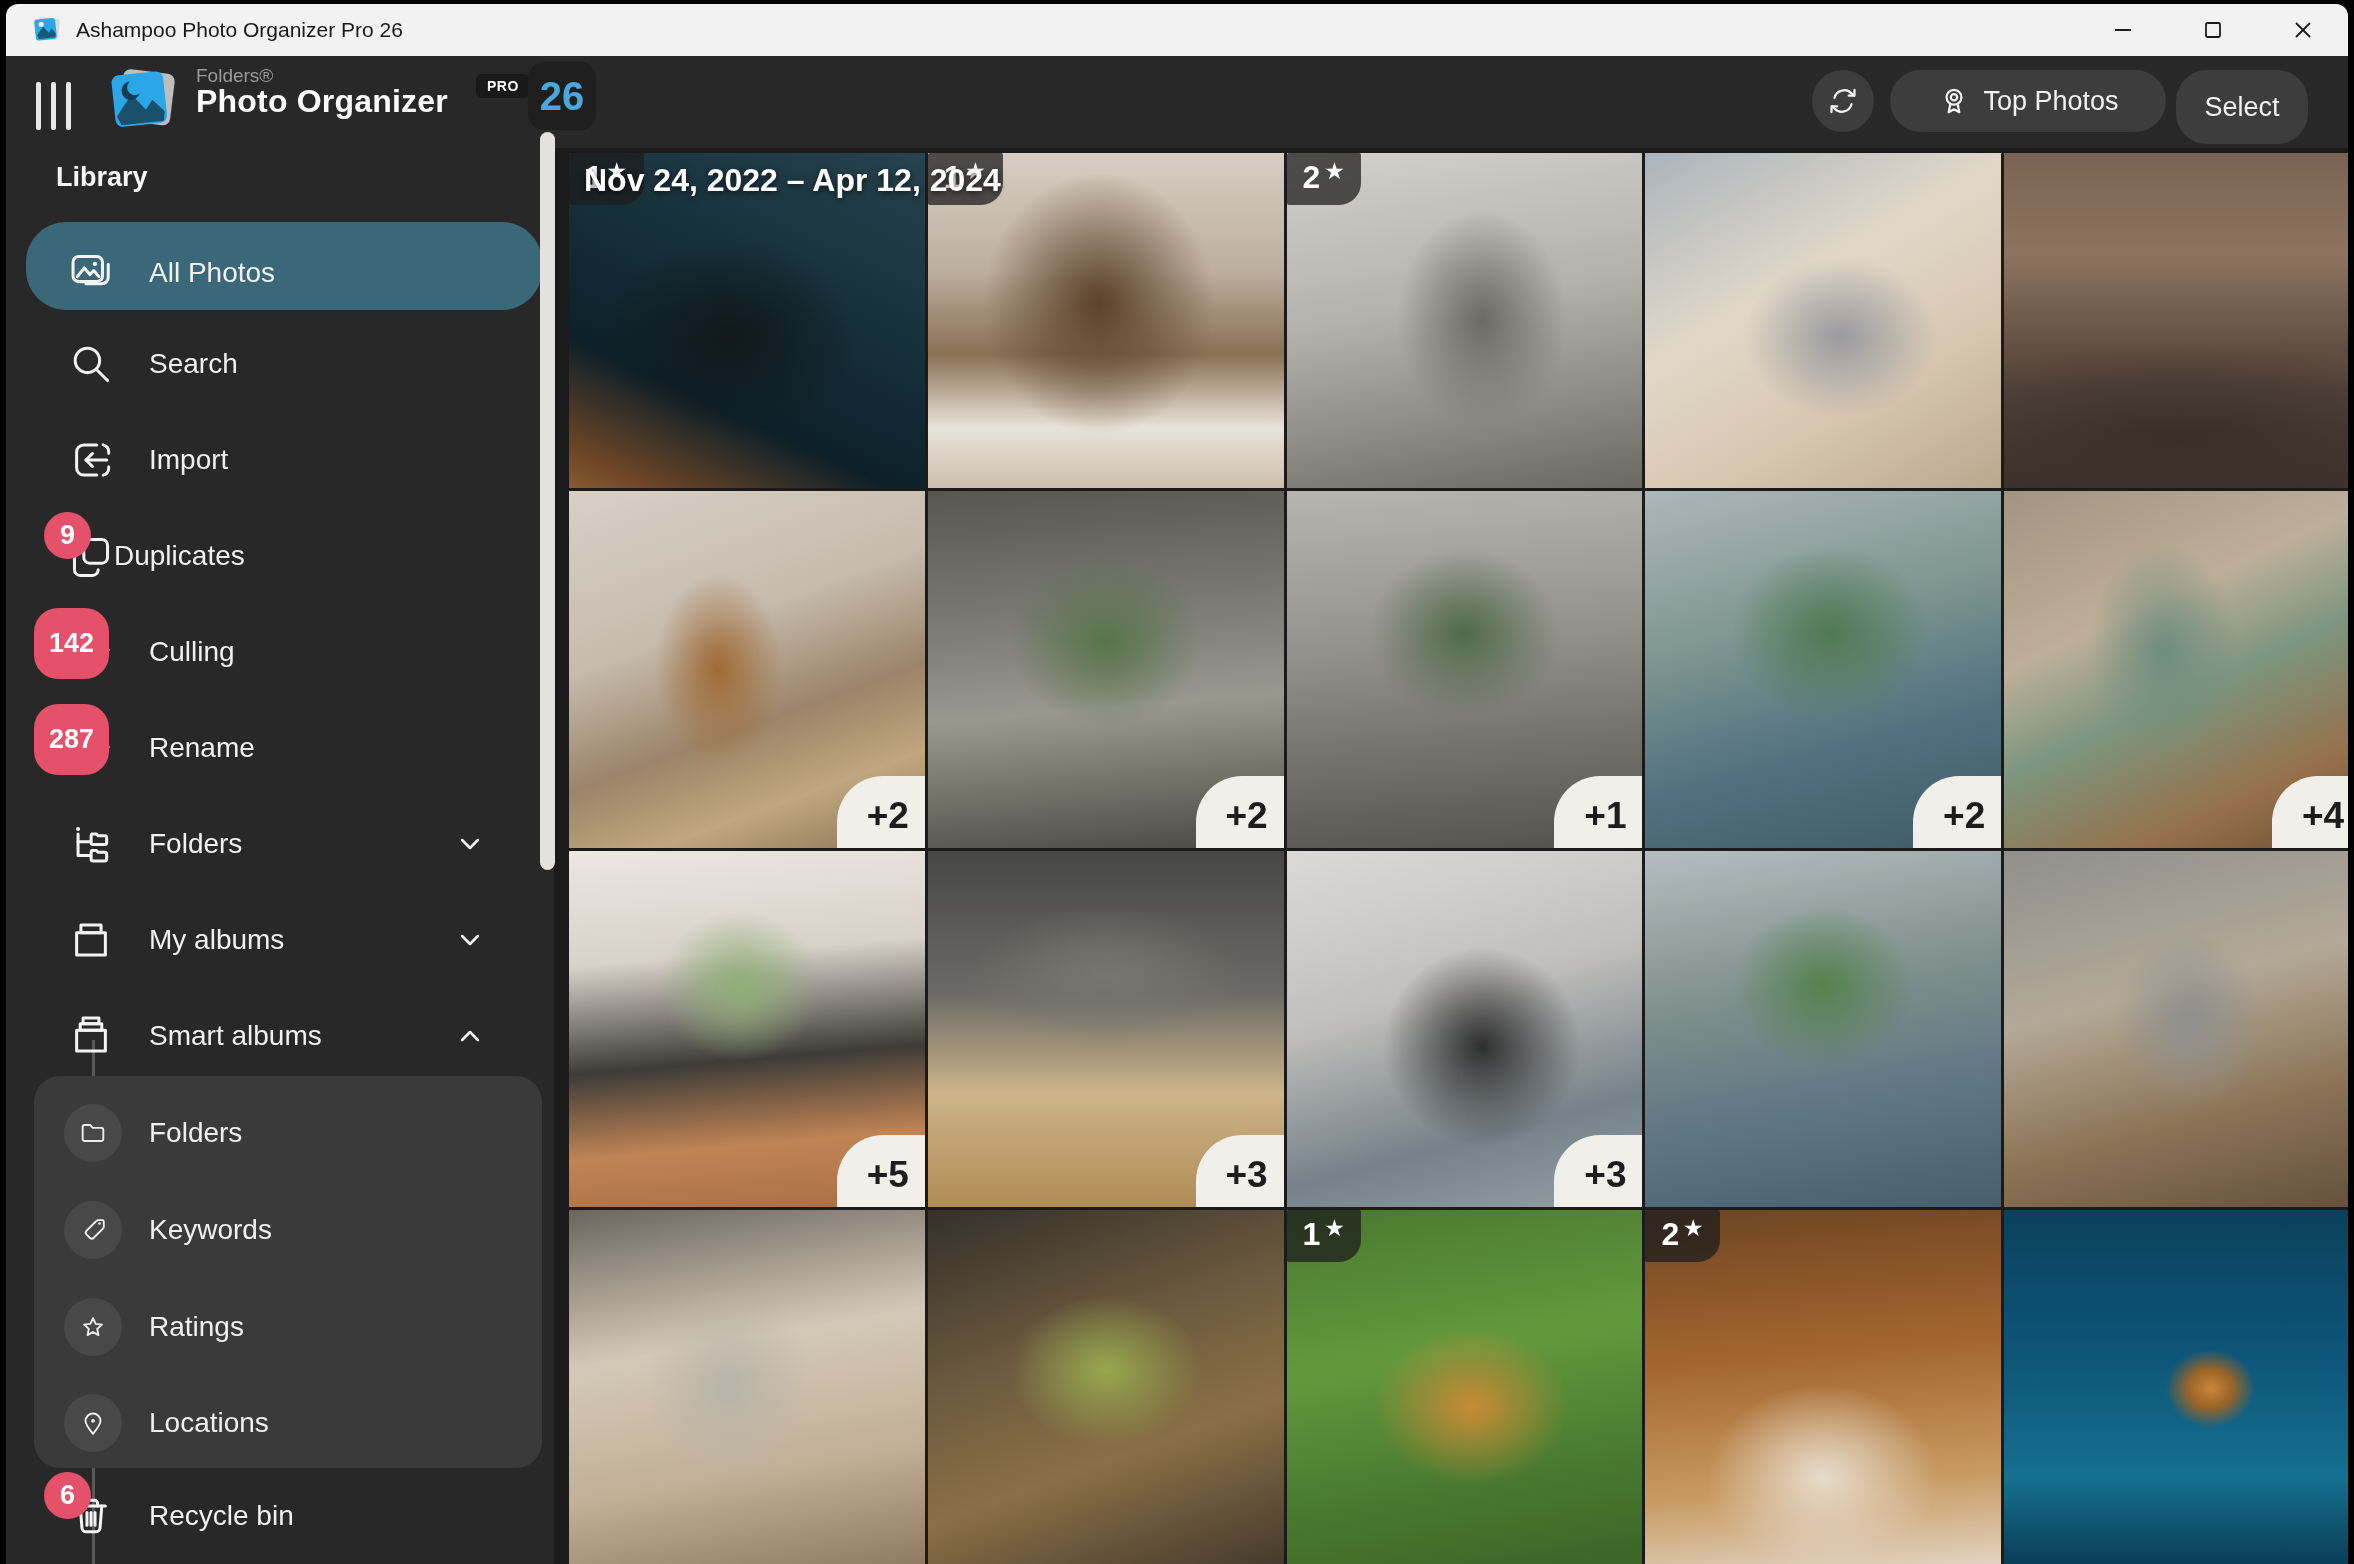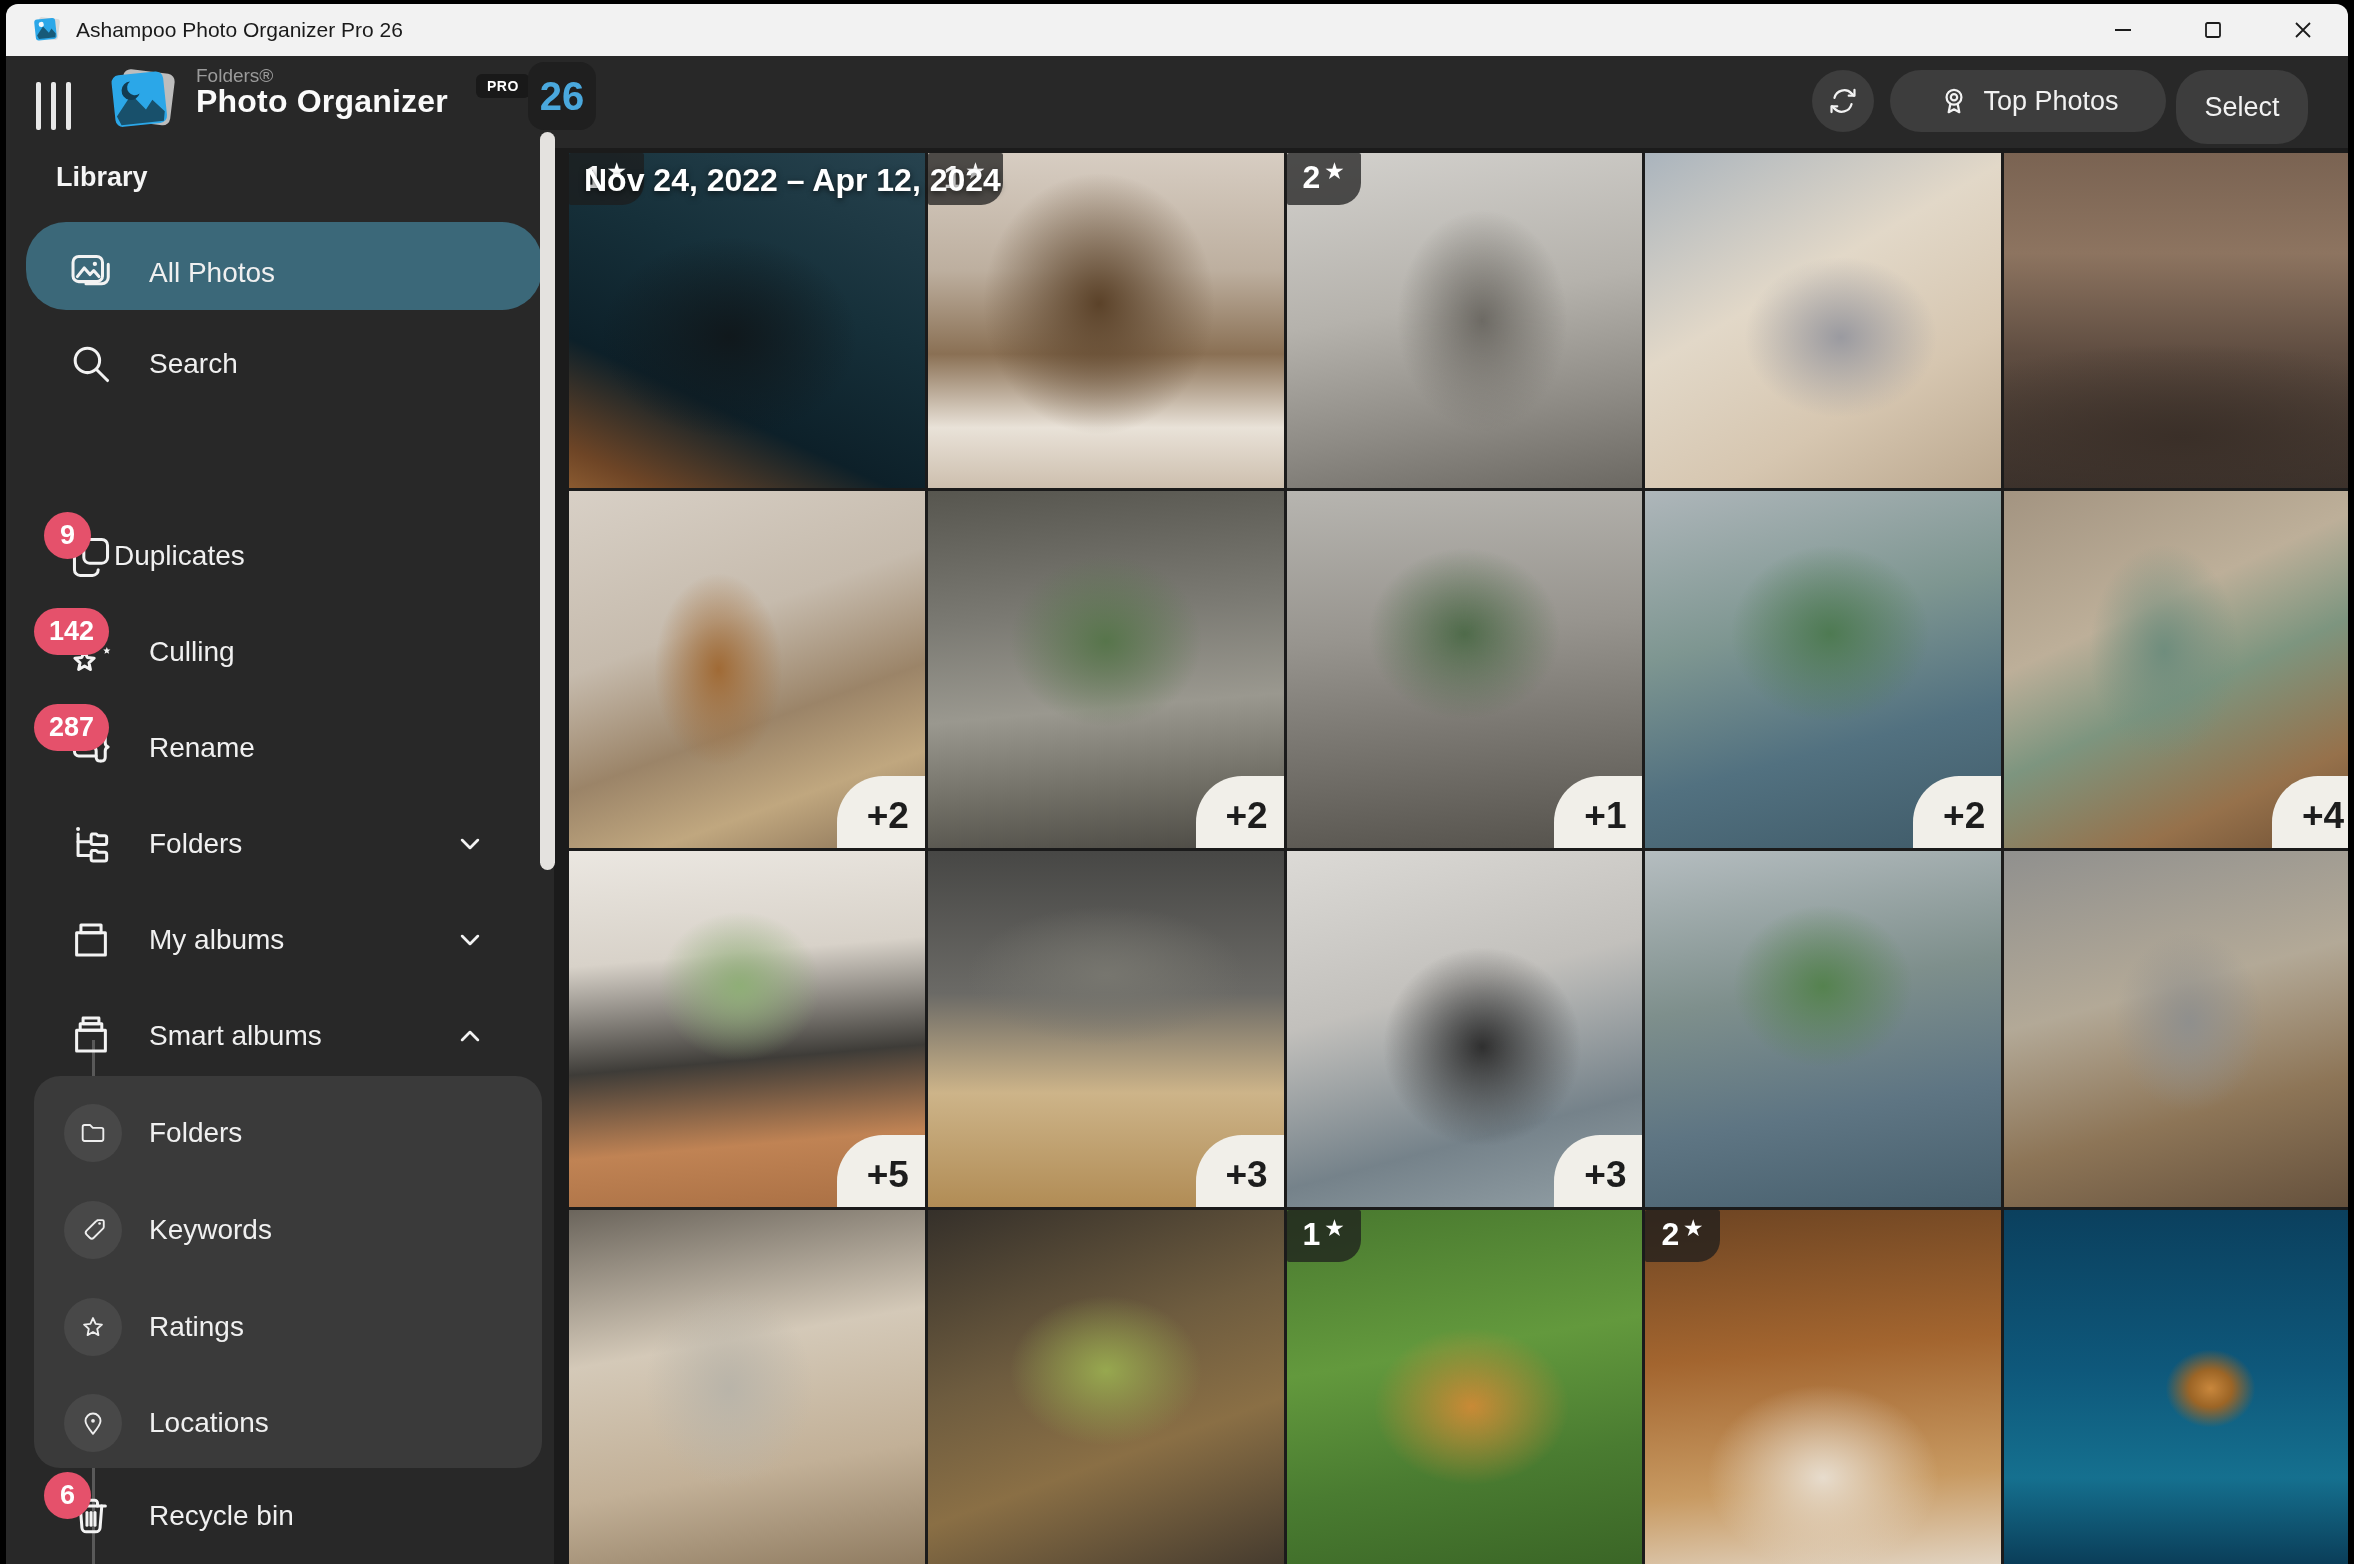--- a/index.html
+++ b/index.html
@@ -39,21 +39,21 @@
   .sel-pill{position:absolute;left:20px;top:74px;width:516px;height:88px;background:var(--accent,#3b6879);border-radius:40px;}
   .nav-item{position:absolute;left:0;width:548px;height:64px;display:flex;align-items:center;padding-left:62px;box-sizing:border-box;color:#f0f0f0;}
   .nav-item .ic{width:46px;height:46px;flex:0 0 auto;position:relative;}
   .nav-item .ic svg{width:46px;height:46px;stroke:#f3f3f3;stroke-width:2.1;fill:none;stroke-linecap:round;stroke-linejoin:round;}
   .nav-item .lbl{margin-left:35px;font-size:28px;}
   .chev{position:absolute;left:446px;top:50%;transform:translateY(-50%);width:36px;height:36px;}
   .chev svg{width:36px;height:36px;stroke:#f3f3f3;stroke-width:2.4;fill:none;stroke-linecap:round;stroke-linejoin:round;}
   .badge{position:absolute;background:var(--badge,#e5516b);color:#fff;font-weight:bold;font-size:27px;
     display:flex;align-items:center;justify-content:center;border-radius:24px;z-index:3;}
   .badge.circle{width:47px;height:47px;border-radius:50%;}
-  .badge.pill{height:47px;padding:0 15px;}
+  .badge.pill{height:47px;padding:12px 15px;}
   .sub-panel{position:absolute;left:28px;top:928px;width:508px;height:392px;background:#3a3a3a;border-radius:26px;}
   .connector{position:absolute;left:86px;top:892px;width:3px;height:528px;background:#595959;z-index:0;}
   .sub-item{position:absolute;left:0;width:548px;height:58px;display:flex;align-items:center;padding-left:58px;box-sizing:border-box;color:#f0f0f0;z-index:2;}
   .sub-item .circ{width:58px;height:58px;border-radius:50%;background:#484848;display:flex;align-items:center;justify-content:center;flex:0 0 auto;}
   .sub-item .circ svg{width:30px;height:30px;stroke:#eeeeee;stroke-width:2;fill:none;stroke-linecap:round;stroke-linejoin:round;}
   .sub-item .lbl{margin-left:27px;font-size:28px;}
   
   .main{position:absolute;left:548px;top:144px;right:0;bottom:0;background:var(--grid_bg,#1b1b1b);}
   .scroll-thumb{position:absolute;left:534px;top:128px;width:15px;height:738px;border-radius:8px;
     background:var(--scroll_thumb,#e4e2df);z-index:6;}
@@ -168,20 +168,32 @@
     <div class="nav-item" style="top:184px">
       <span class="ic">
         <svg viewBox="0 0 32 32">
             <circle cx="13.5" cy="13.5" r="8.5"></circle>
             <path d="M20 20l7.5 7.5"></path>
           </svg>
       </span>
       <span class="lbl">Search</span>
     </div>
 
+    <div class="nav-item" style="top:280px">
+      <span class="ic">
+        <svg viewBox="0 0 32 32">
+          <path d="M20 5.5h-9a5 5 0 0 0-5 5v11a5 5 0 0 0 5 5h9"></path>
+          <path d="M24.5 5.5a5 5 0 0 1 3.8 4.8v1"></path>
+          <path d="M24.5 26.5a5 5 0 0 0 3.8-4.8v-1"></path>
+          <path d="M27 16H12.5"></path>
+            <path d="M17 11.5 12.5 16l4.5 4.5"></path>
+        </svg>
+      </span>
+      <span class="lbl">Import</span>
+    </div>
 
     <div class="badge circle" style="left:38px;top:364px">9</div>
     <div class="nav-item" style="top:376px">
       <span class="ic">
         <svg viewBox="0 0 32 32">
           <rect x="11" y="4.5" width="16.5" height="16.5" rx="4"></rect>
           <path d="M21 25.5a4 4 0 0 1-4 4H8.5a4 4 0 0 1-4-4V14a4 4 0 0 1 4-4"></path>
         </svg>
       </span>
       <span class="lbl"></span>

